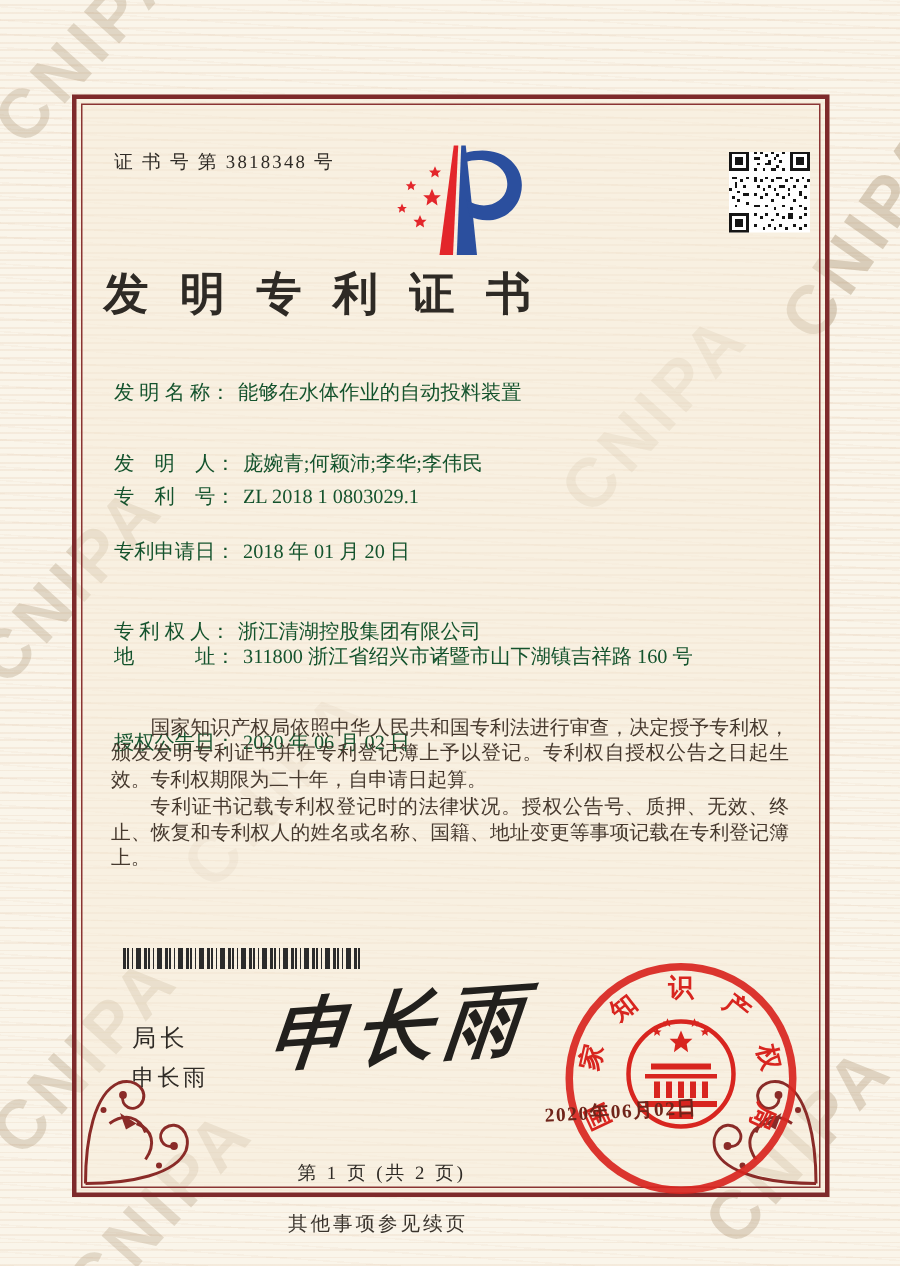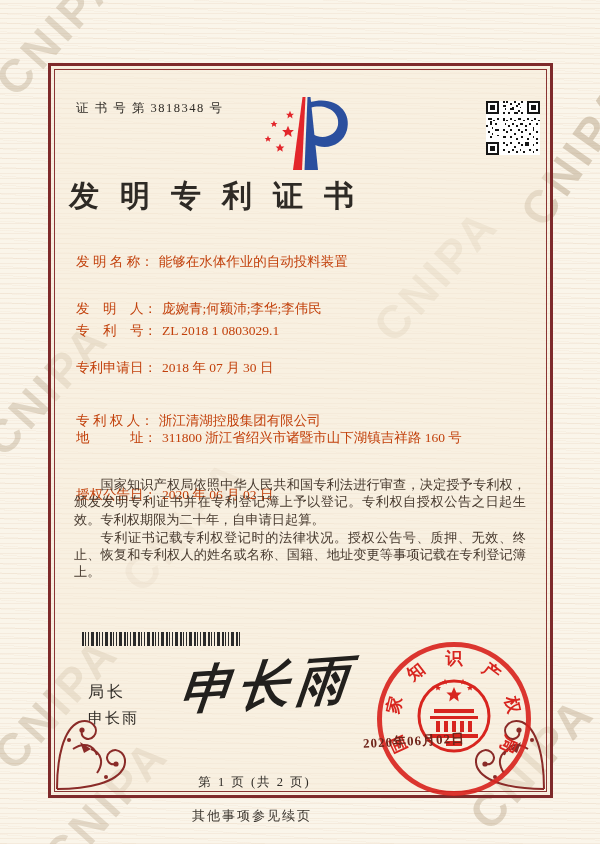--- a/index.html
+++ b/index.html
@@ -27,21 +27,21 @@
   .flourish{position:absolute;width:84px;height:84px;}
   .fl-br{left:462px;top:707px;}
   .fl-bl{left:55px;top:707px;transform:scaleX(-1);}
   
   .cert-no{position:absolute;left:76px;top:100px;font-size:12.5px;letter-spacing:1.5px;}
   .logo{position:absolute;left:256px;top:92px;}
   .qr{position:absolute;left:486px;top:101px;width:54px;height:54px;}
   .title{position:absolute;left:48px;top:176px;width:419px;text-align:left;font-size:30px;
          font-weight:bold;letter-spacing:21px;text-indent:21px;color:#2e2a25;}
   
-  .field{position:absolute;left:76px;font-size:13.5px;white-space:nowrap;color:#c2410c;}
+  .field{position:absolute;left:76px;font-size:13.5px;white-space:nowrap;color:#14532d;}
   .field .val{margin-left:5px;}
   .f0{top:253px;} .f1{top:300px;} .f2{top:322px;} .f3{top:359px;}
   .f4{top:412px;} .f5{top:429px;} .f6{top:486px;}
   .grant2{position:absolute;left:303px;top:0;}
   .f6{width:460px;}
   
   .paras{position:absolute;left:74px;top:476px;width:452px;font-size:13.2px;line-height:17.3px;
          text-align:justify;color:#46392e;}
   .paras p{margin:0 0 1px 0;text-indent:2em;}
   
@@ -240,21 +240,21 @@
   <div class="field f0">
     <span class="lab">发 明 名 称：</span><span class="val">能够在水体作业的自动投料装置</span>
   </div>
   <div class="field f1">
     <span class="lab">发　明　人：</span><span class="val">庞婉青;何颖沛;李华;李伟民</span>
   </div>
   <div class="field f2">
     <span class="lab">专　利　号：</span><span class="val">ZL 2018 1 0803029.1</span>
   </div>
   <div class="field f3">
-    <span class="lab">专利申请日：</span><span class="val">2018 年 07 月 30 日</span>
+    <span class="lab">专利申请日：</span><span class="val">2018 年 01 月 20 日</span>
   </div>
   <div class="field f4">
     <span class="lab">专 利 权 人：</span><span class="val">浙江清湖控股集团有限公司</span>
   </div>
   <div class="field f5">
     <span class="lab">地　　　址：</span><span class="val">311800 浙江省绍兴市诸暨市山下湖镇吉祥路 160 号</span>
   </div>
   <div class="field f6">
     <span>授权公告日：</span><span class="val">2020 年 06 月 02 日</span>
   </div>

